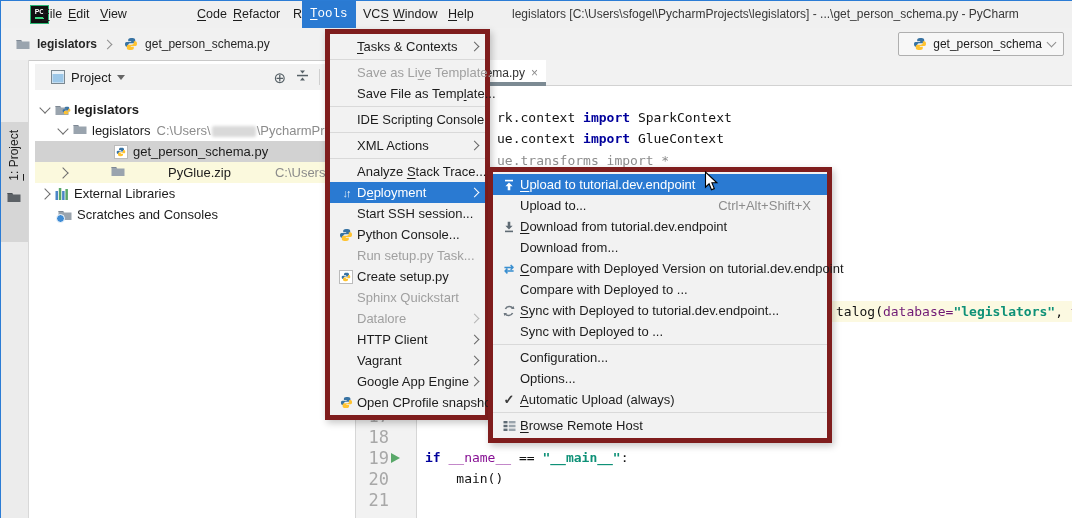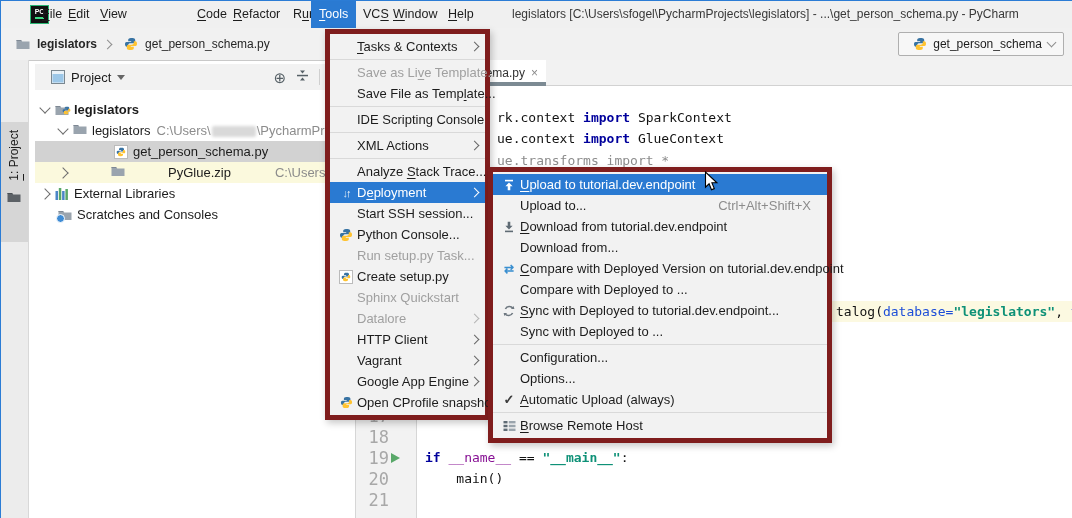--- a/index.html
+++ b/index.html
@@ -60,21 +60,21 @@
               gap:6px;padding-right:8px;box-sizing:border-box;font-size:12px;color:#333;}
   #tab-underline{left:420px;top:82px;width:126px;height:4px;background:#7C8A93;}
   #gutter{left:356px;top:86px;width:61px;height:432px;background:#F2F2F2;border-right:1px solid #D6D6D6;box-sizing:border-box;}
   .gnum{position:absolute;width:30px;text-align:right;font-family:"DejaVu Sans Mono",monospace;font-size:17px;color:#A8A8A8;height:21px;line-height:21px;left:3px;}
   #run-arrow{left:391px;width:0;height:0;border-top:5px solid transparent;border-bottom:5px solid transparent;border-left:9px solid #59A869;}
   #hl-line{left:418px;top:301px;width:654px;height:21px;background:#FCF9E1;}
   .codeline{position:absolute;height:21px;line-height:21px;font-family:"DejaVu Sans Mono",monospace;font-size:13px;white-space:pre;}
   .tk-plain{color:#121212;}
   .tk-keyword{color:#00009C;font-weight:bold;}
   .tk-muted{color:#8C8C8C;}
-  .tk-kwarg{color:#1d4ed8;}
+  .tk-kwarg{color:#701a75;}
   .tk-string{color:#0E9177;font-weight:bold;}
   .tk-dunder{color:#871094;}
   
   .popup{position:absolute;background:#F2F2F2;border:5px solid #7f1d1d;box-shadow:2px 3px 7px rgba(0,0,0,.22);
          padding:2px 0;box-sizing:border-box;}
   #tools-menu{left:325px;top:29px;width:165px;z-index:10;}
   #deployment-submenu{left:488px;top:167px;width:344px;z-index:11;}
   .mi{height:21px;display:flex;align-items:center;padding:0 16px 0 5px;font-size:13px;color:#1C1C1C;position:relative;white-space:nowrap;}
   .mi .ic{width:22px;flex:none;display:flex;align-items:center;justify-content:center;}
   .mi.sel{background:#2A7AD2;color:#FFF;}
@@ -97,21 +97,21 @@
       <span>PC</span><span class="bar"></span>
     </div>
     <div id="menubar">
         <div class="abs mb-item" style="left: 34px;"><span class="mn">F</span><span>ile</span></div>
         <div class="abs mb-item" style="left: 60px;"><span class="mn">E</span><span>dit</span></div>
         <div class="abs mb-item" style="left: 92px;"><span class="mn">V</span><span>iew</span></div>
         <div class="abs mb-item" style="left: 138px; margin-top: 22px;"><span class="mn">N</span><span>avigate</span></div>
         <div class="abs mb-item" style="left: 189px;"><span class="mn">C</span><span>ode</span></div>
         <div class="abs mb-item" style="left: 225px;"><span class="mn">R</span><span>efactor</span></div>
         <div class="abs mb-item" style="left: 285px;"><span>R</span><span class="mn">u</span><span>n</span></div>
-        <div class="abs mb-item active" style="left: 311px;"><span class="mn">T</span><span>ools</span></div>
+        <div class="abs mb-item active" style="left: 302px; font-family: Liberation Mono, monospace;"><span class="mn">T</span><span>ools</span></div>
         <div class="abs mb-item" style="left: 355px;"><span>VC</span><span class="mn">S</span></div>
         <div class="abs mb-item" style="left: 385px;"><span class="mn">W</span><span>indow</span></div>
         <div class="abs mb-item" style="left: 440px;"><span class="mn">H</span><span>elp</span></div>
       </div>
     <div id="window-title" class="abs nowrap">legislators [C:\Users\sfogel\PycharmProjects\legislators] - ...\get_person_schema.py - PyCharm</div>
   </div>
 
   <div id="toolbar" class="abs">
     <div id="breadcrumb" class="abs">
       <span class="ticon">

